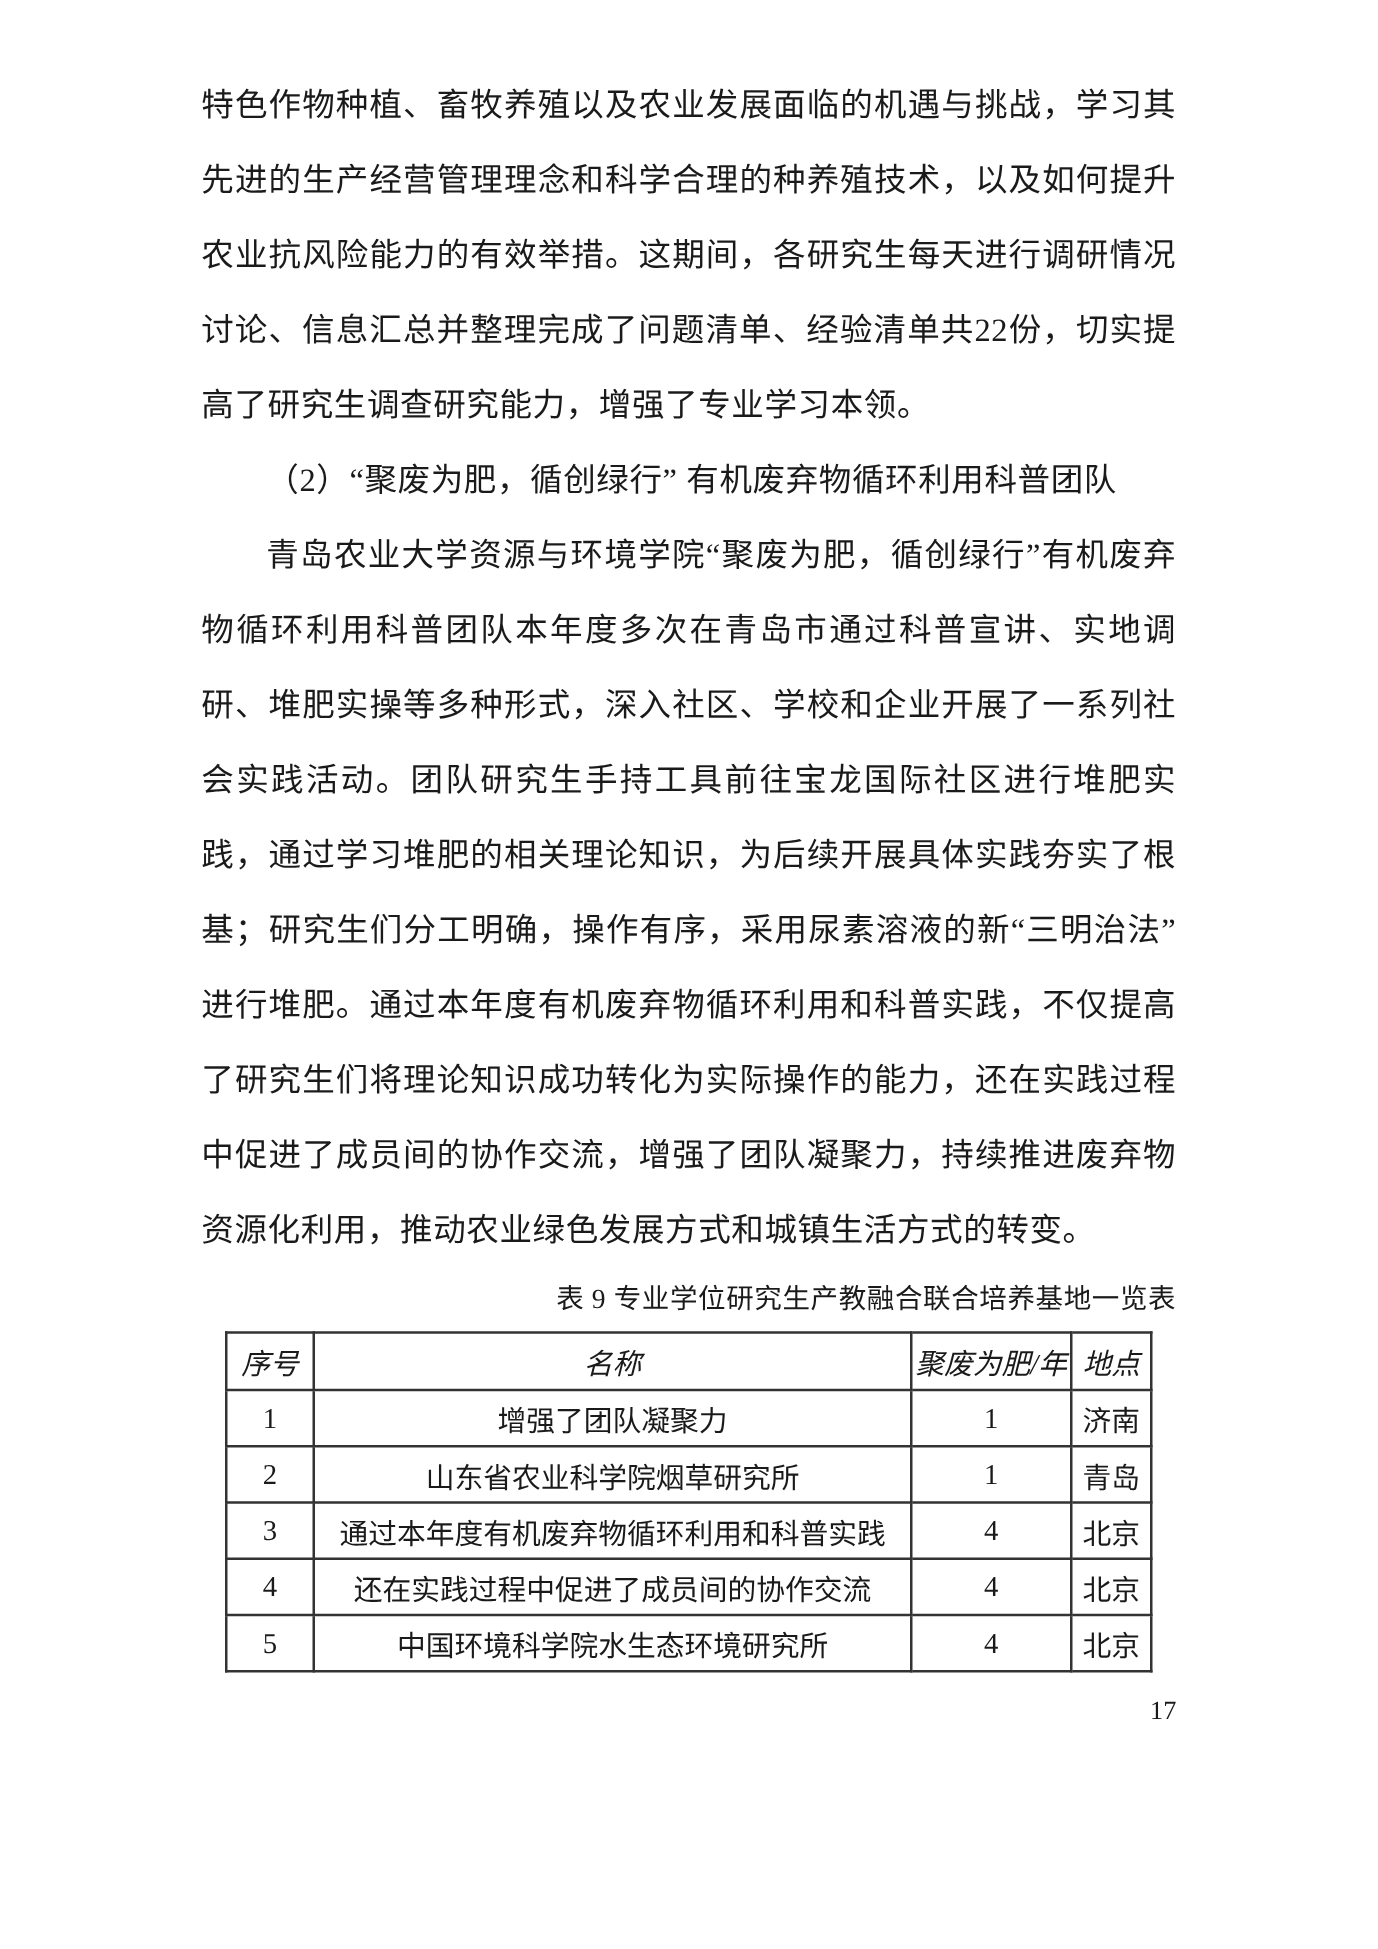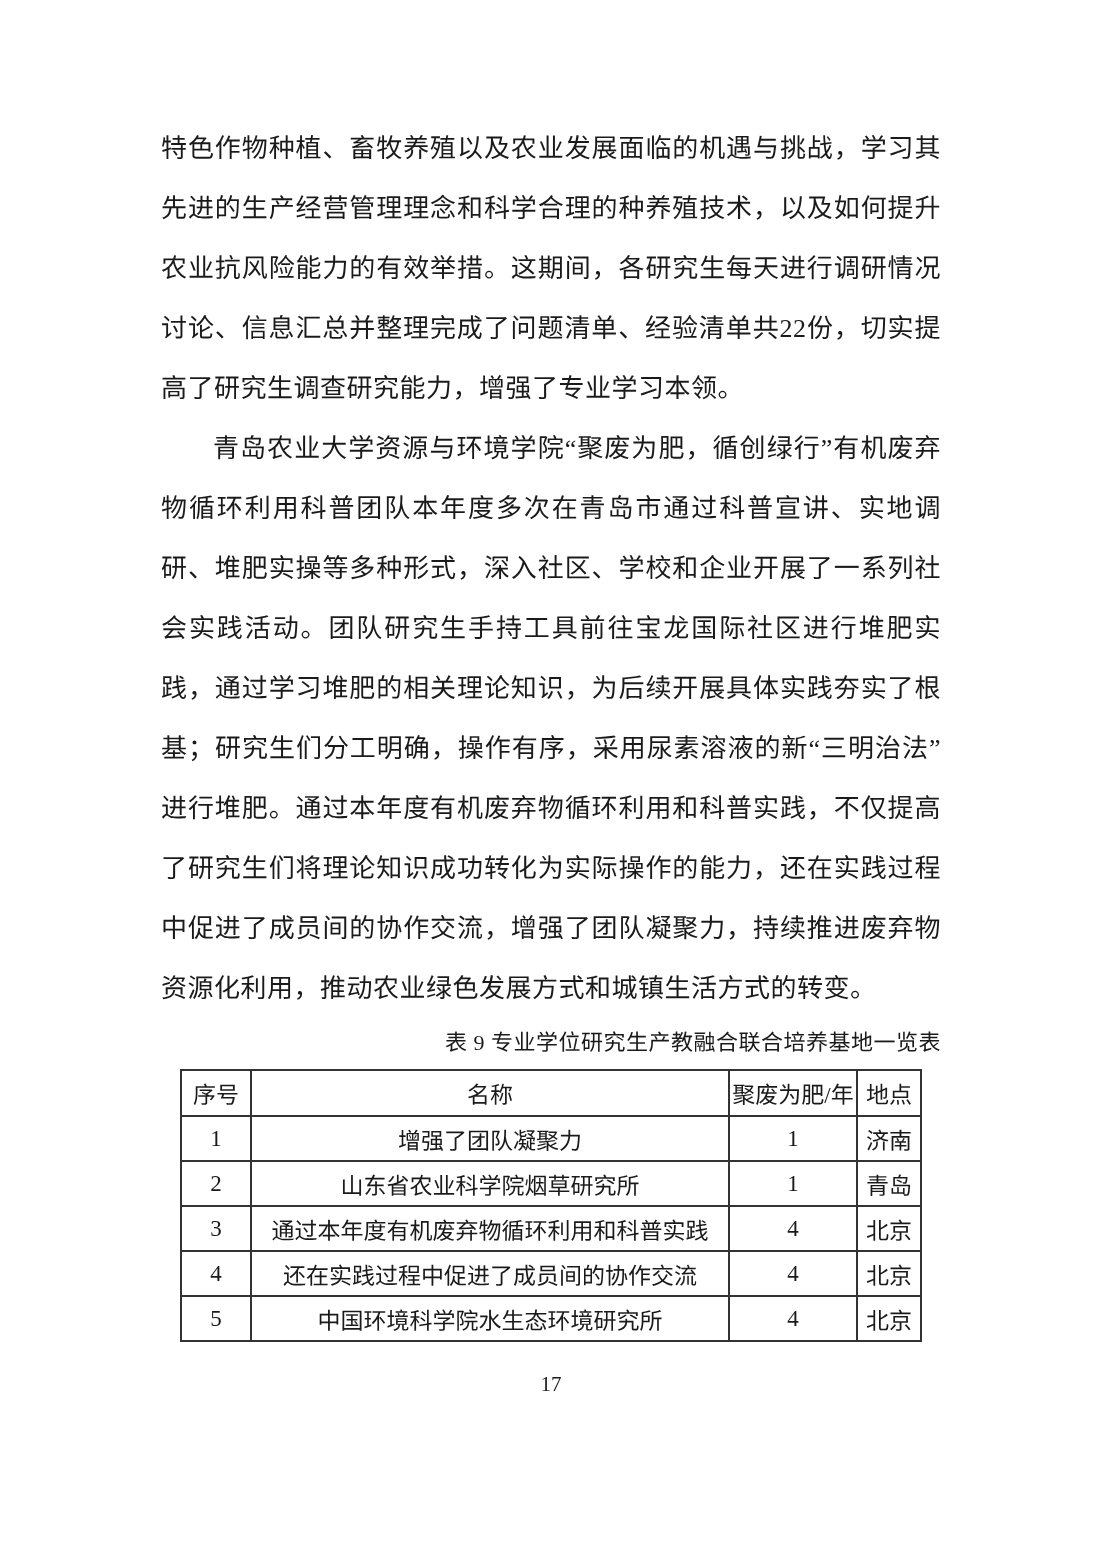--- a/index.html
+++ b/index.html
@@ -15,21 +15,21 @@
     background: #ffffff;
     font-family: "Liberation Serif", "DejaVu Serif", serif;
     color: #1a1a1a;
     overflow: hidden;
   }
   .content {
     position: absolute;
     left: 161px;
     top: 0;
     width: 780px;
-    padding-top: 119px;
+    padding-top: 55px;
   }
   .para {
     margin: 0;
     font-size: 26px;
     line-height: 60px;
     text-align: justify;
     text-justify: inter-ideograph;
     letter-spacing: 0.5px;
   }
   .para.indent {
@@ -52,41 +52,42 @@
   table.base-table th,
   table.base-table td {
     border: 2px solid #333333;
     text-align: center;
     vertical-align: middle;
     font-weight: normal;
     padding: 0 2px;
     overflow: hidden;
     white-space: nowrap;
   }
-  table.base-table th { height: 44px; }
+  table.base-table th { height: 44px; font-style: italic; }
   table.base-table td { height: 43px; }
   col.c-index { width: 70px; }
   col.c-name  { width: 478px; }
   col.c-count { width: 128px; }
   col.c-loc   { width: 64px; }
   .page-number {
-    margin-top: 28px;
-    text-align: center;
+    margin-top: 16px;
+    text-align: right;
     font-size: 21px;
     line-height: 28px;
   }
 </style>
 </head>
 <body>
 
 <div class="page">
   <div class="content">
 
     <p class="para">特色作物种植、畜牧养殖以及农业发展面临的机遇与挑战，学习其先进的生产经营管理理念和科学合理的种养殖技术，以及如何提升农业抗风险能力的有效举措。这期间，各研究生每天进行调研情况讨论、信息汇总并整理完成了问题清单、经验清单共22份，切实提高了研究生调查研究能力，增强了专业学习本领。</p>
 
+    <p class="para indent">（2）“聚废为肥，循创绿行” 有机废弃物循环利用科普团队</p>
 
     <p class="para indent">青岛农业大学资源与环境学院“聚废为肥，循创绿行”有机废弃物循环利用科普团队本年度多次在青岛市通过科普宣讲、实地调研、堆肥实操等多种形式，深入社区、学校和企业开展了一系列社会实践活动。团队研究生手持工具前往宝龙国际社区进行堆肥实践，通过学习堆肥的相关理论知识，为后续开展具体实践夯实了根基；研究生们分工明确，操作有序，采用尿素溶液的新“三明治法”进行堆肥。通过本年度有机废弃物循环利用和科普实践，不仅提高了研究生们将理论知识成功转化为实际操作的能力，还在实践过程中促进了成员间的协作交流，增强了团队凝聚力，持续推进废弃物资源化利用，推动农业绿色发展方式和城镇生活方式的转变。</p>
 
     <div class="table-caption">表 9 专业学位研究生产教融合联合培养基地一览表</div>
 
     <table class="base-table">
       <colgroup>
         <col class="c-index">
         <col class="c-name">
         <col class="c-count">

